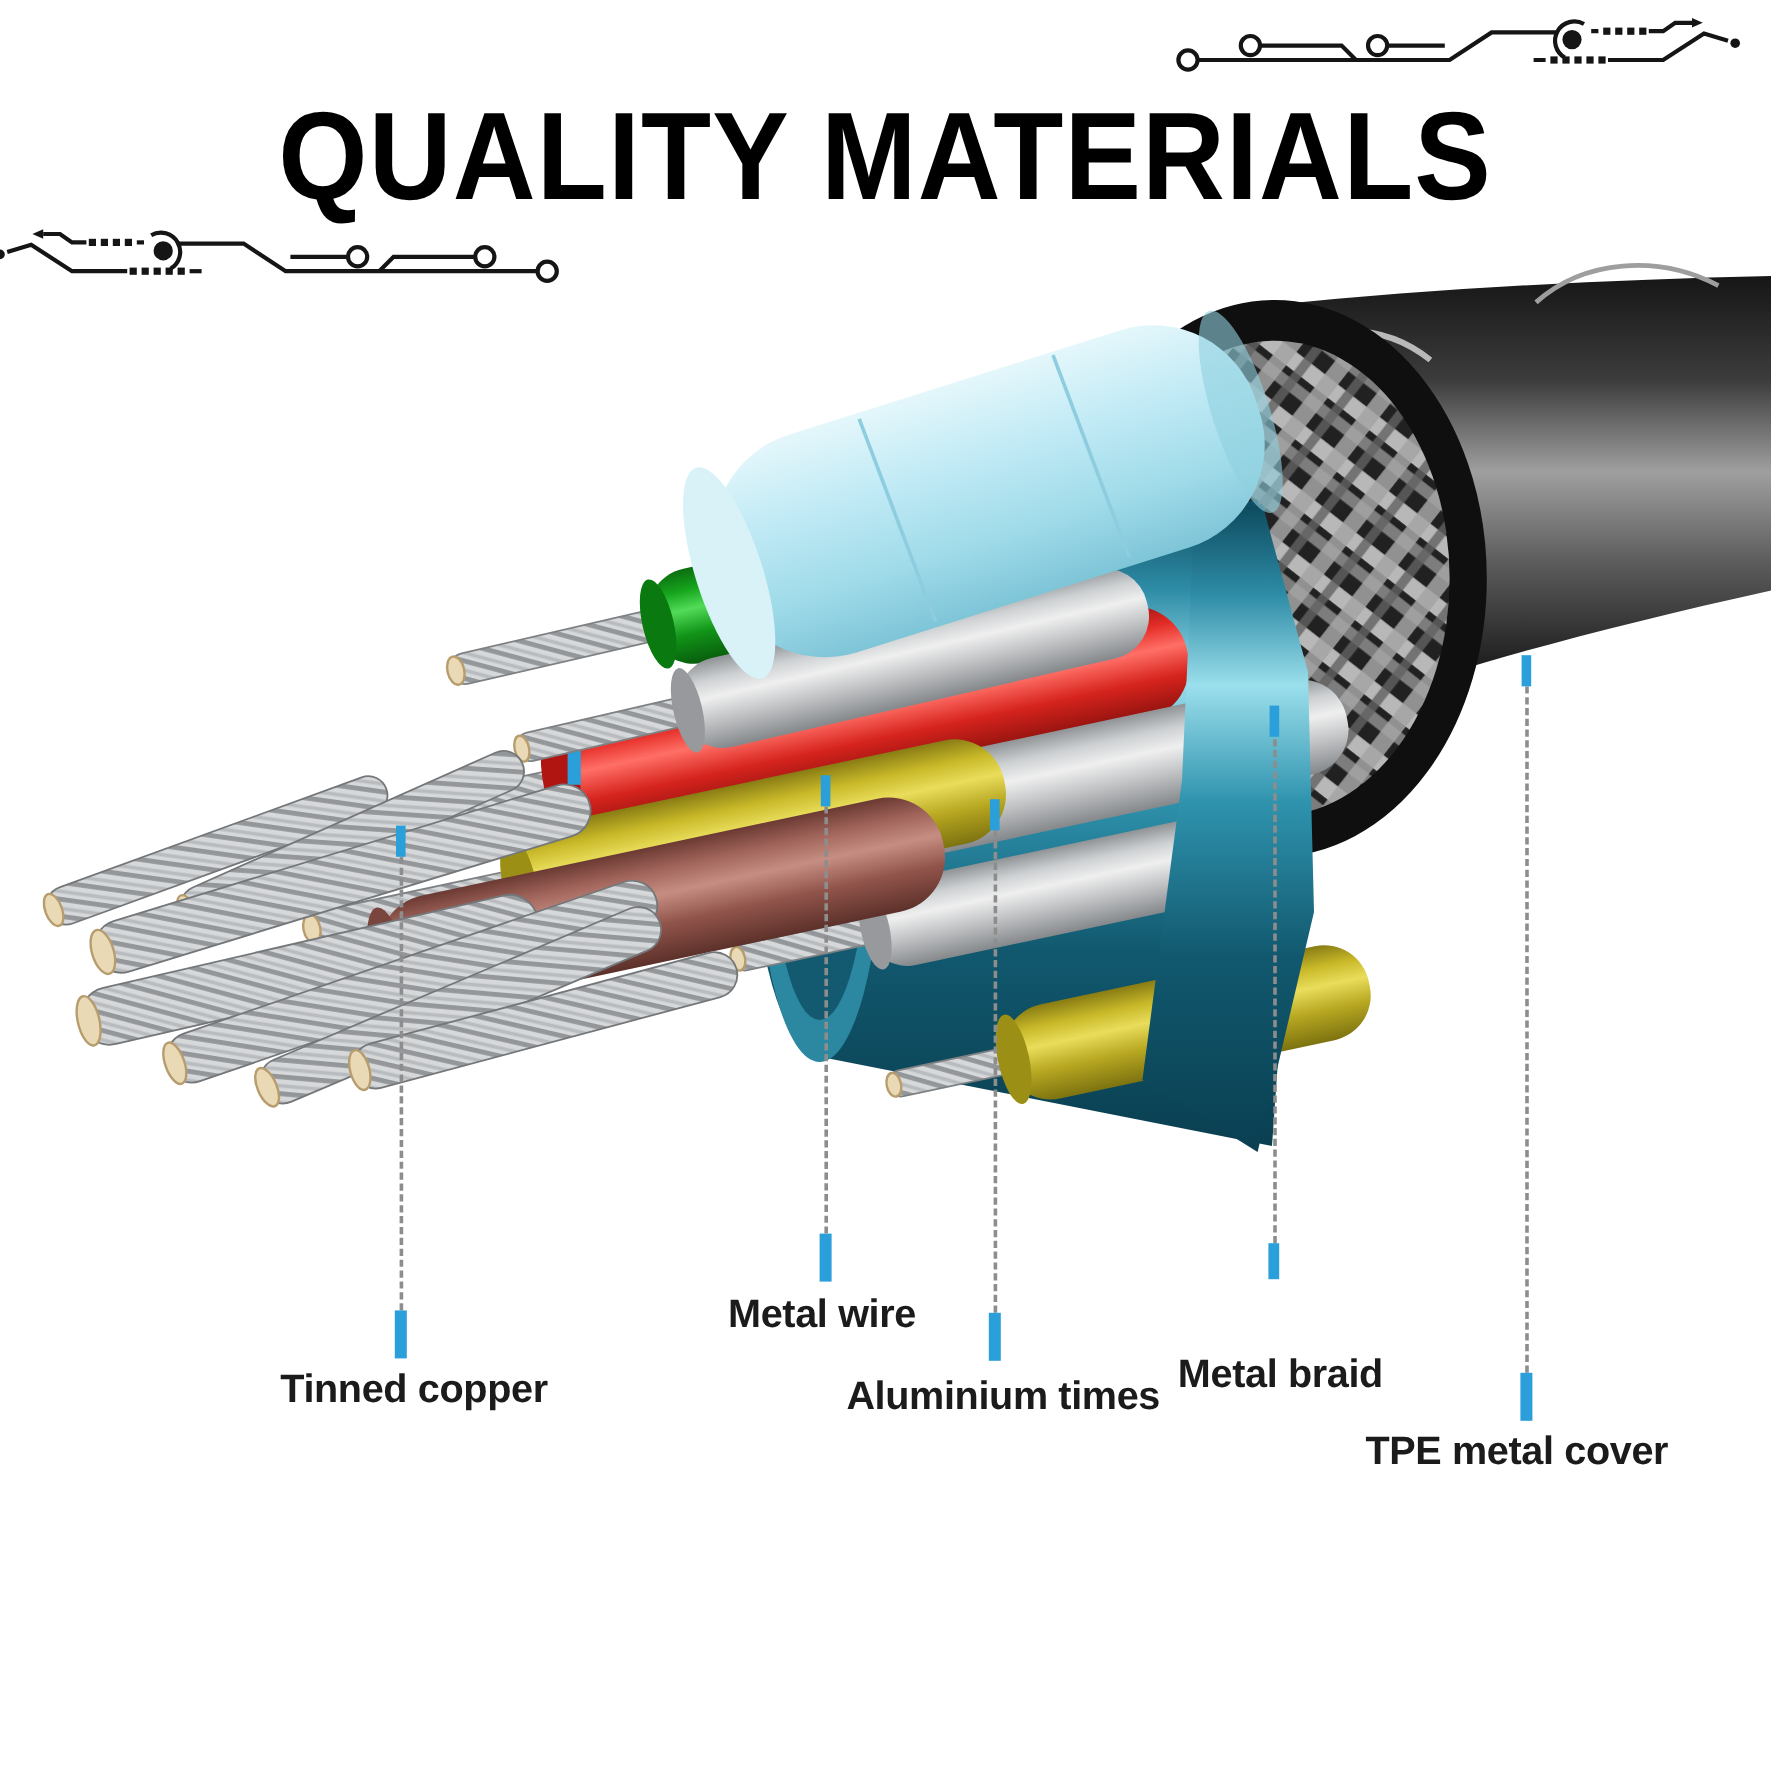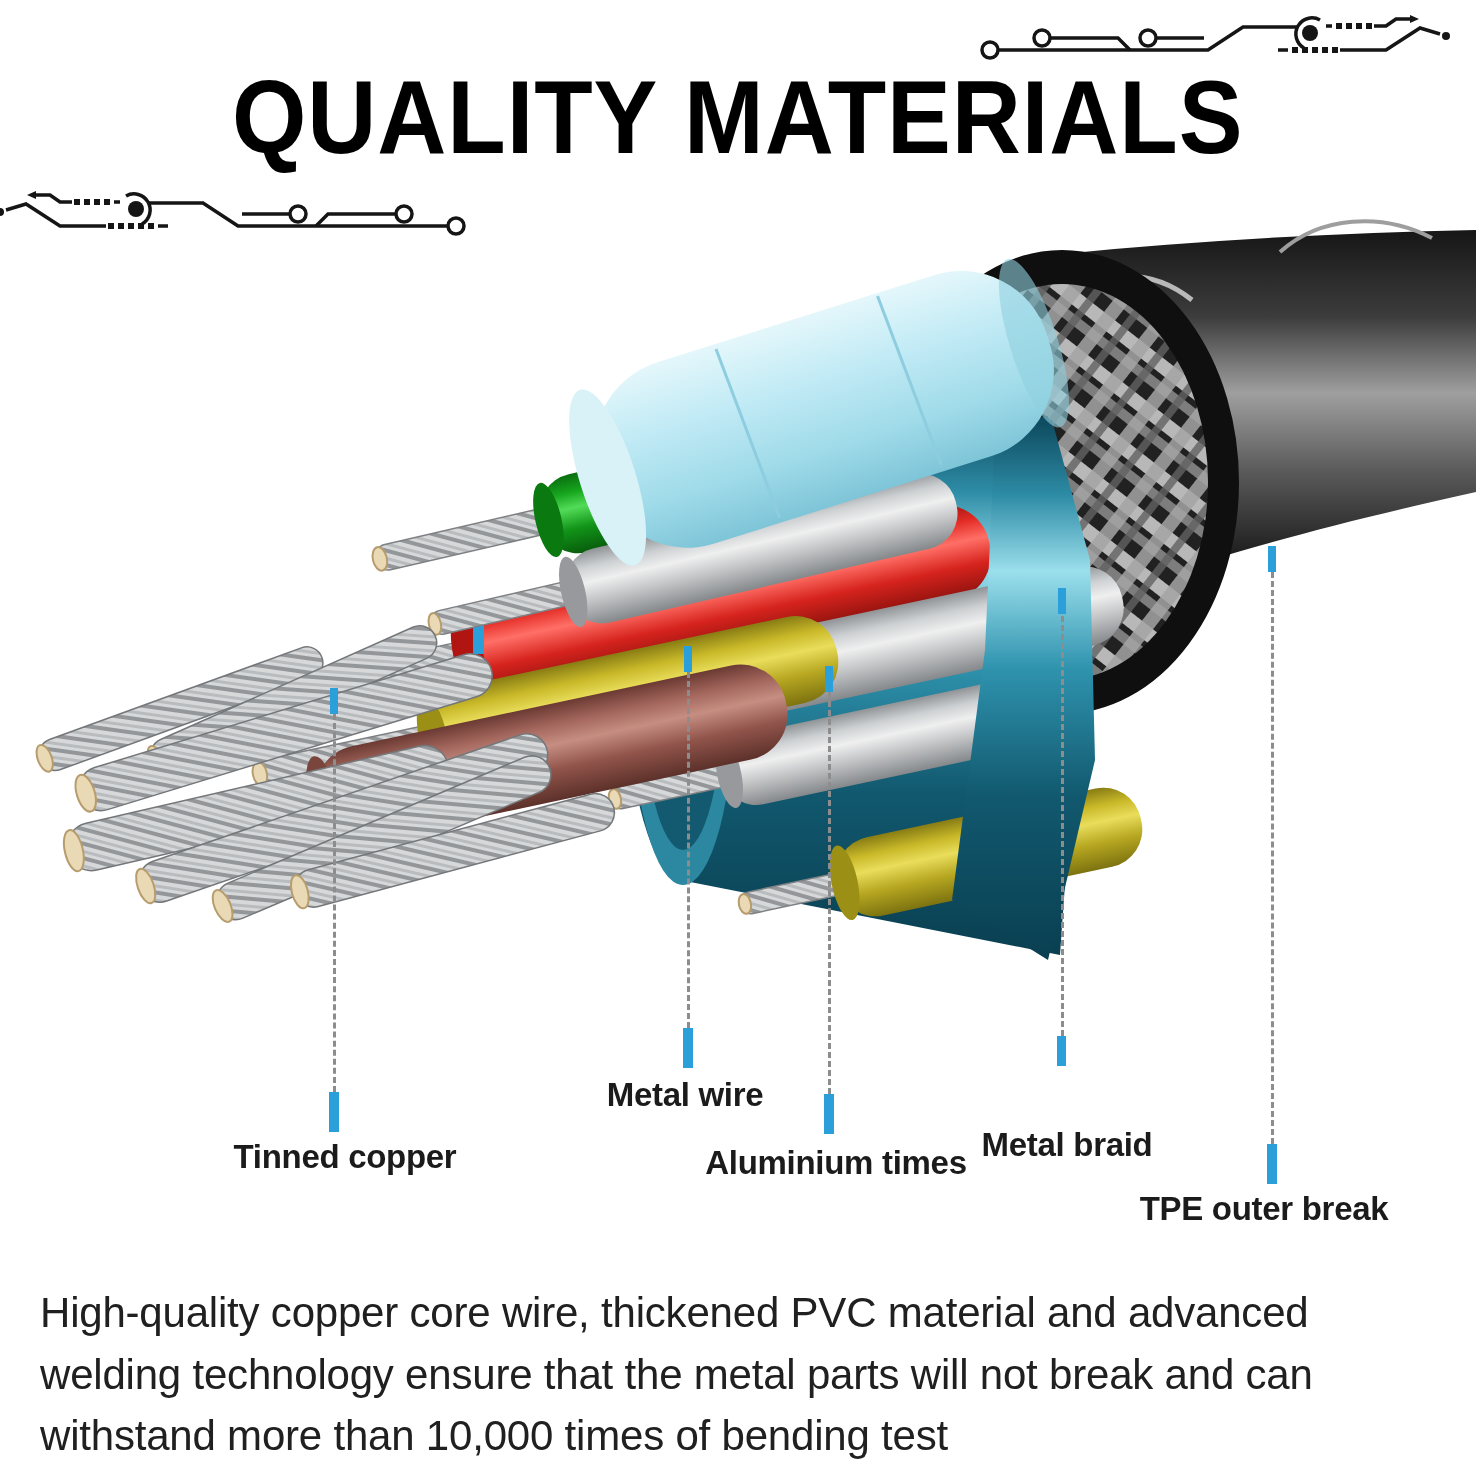--- a/index.html
+++ b/index.html
@@ -1,18 +1,18 @@
 <!DOCTYPE html>
 <html><head>
 <meta charset="utf-8">
 <style>
   html,body{margin:0;padding:0;background:#ffffff;}
   .page{position:relative;width:1476px;height:1476px;background:#ffffff;overflow:hidden;
         font-family:"Liberation Sans", sans-serif;color:#111;}
-  .title{position:absolute;top:60px;left:0;width:100%;text-align:center;
+  .title{position:absolute;top:74px;left:0;width:100%;text-align:center;
          font-weight:bold;font-size:104px;line-height:1.1;color:#000;white-space:nowrap;text-decoration:underline;}
   .title span{display:inline-block;transform:scaleX(0.92);letter-spacing:1px;}
   .bg-svg{position:absolute;left:0;top:0;z-index:1;}
   .leader{position:absolute;width:0;border-left:3px dashed #8d8d8d;z-index:5;}
   .marker{position:absolute;background:#2B9FD9;z-index:6;}
   .m-top{width:8px;height:26px;}
   .m-bottom{width:10px;height:40px;}
   .m-small{width:9px;height:30px;}
   .wire-label{position:absolute;transform:translateX(-50%);font-weight:bold;font-size:33px;
               color:#1b1b1b;letter-spacing:-0.3px;white-space:nowrap;z-index:7;}
@@ -262,17 +262,16 @@
   <div class="marker m-bottom" style="left:824px;top:1094px;"></div>
   <div class="marker m-top" style="left:1058px;top:588px;"></div>
   <div class="marker m-small" style="left:1057px;top:1036px;"></div>
   <div class="marker m-top" style="left:1268px;top:546px;"></div>
   <div class="marker m-bottom" style="left:1267px;top:1144px;"></div>
 
   <div class="wire-label" style="left:333px;top:1138px;margin-left:12px;">Tinned copper</div>
   <div class="wire-label" style="left:685px;top:1076px;">Metal wire</div>
   <div class="wire-label" style="left:836px;top:1144px;">Aluminium times</div>
   <div class="wire-label" style="left:1067px;top:1086px;margin-top:40px;">Metal braid</div>
-  <div class="wire-label" style="left:1264px;top:1190px;">TPE outer break</div>
-
-  <div class="description">High-quality copper core wire, thickened PVC material and advanced welding technology ensure that the metal parts will not break and can withstand more than 10,000 times of bending test</div>
+  <div class="wire-label" style="left:1264px;top:1190px;">TPE metal cover</div>
+
 
 </div>
 
 </body></html>

